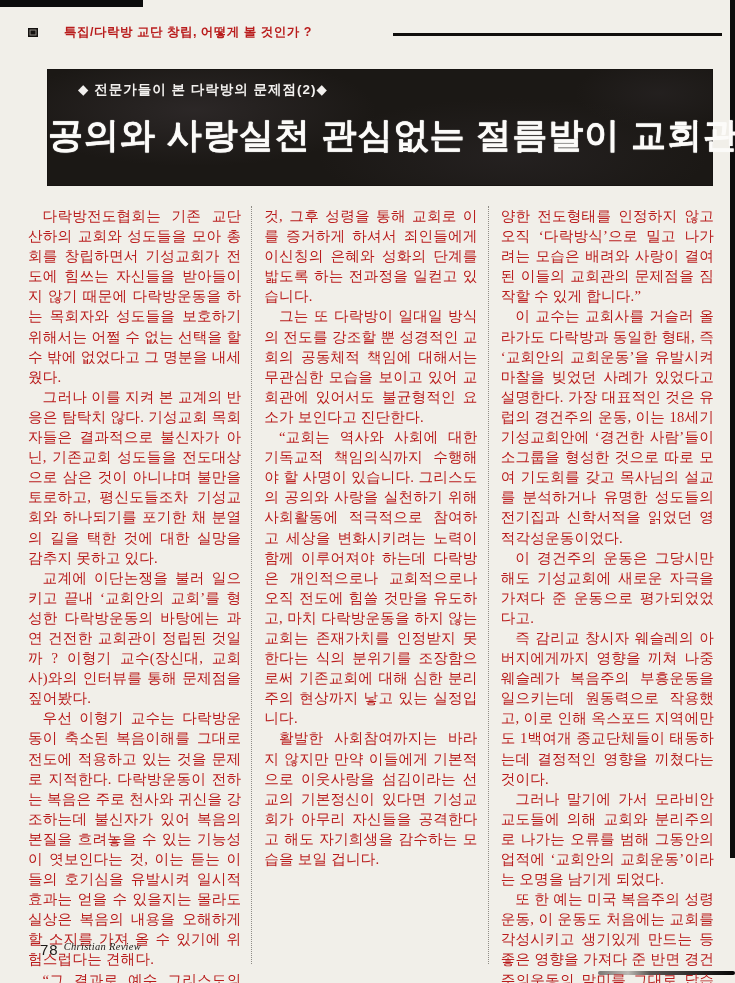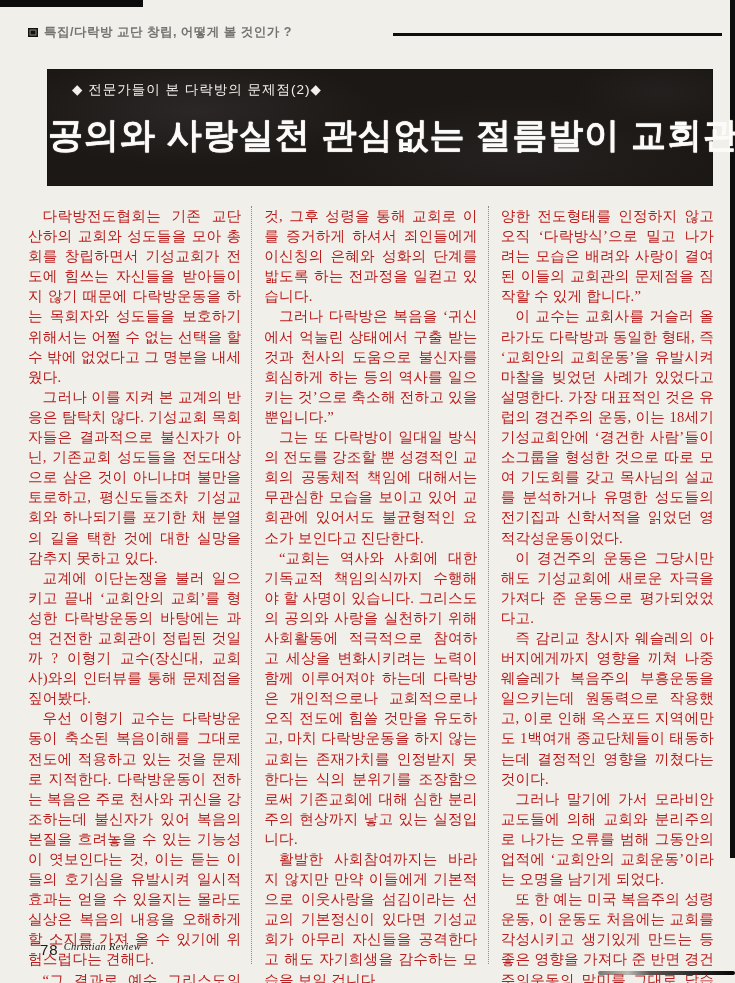--- a/index.html
+++ b/index.html
@@ -11,34 +11,34 @@
   }
   
   .top-left-bar{position:absolute;left:0;top:0;width:143px;height:7px;background:#0c0c0c;}
   .right-edge-bar{position:absolute;right:0;top:0;width:5px;height:858px;background:#0d0d0d;}
   .bottom-right-line{position:absolute;left:598px;top:971px;width:137px;height:4px;
     background:linear-gradient(90deg,rgba(25,22,20,.55) 0%,rgba(25,22,20,.25) 22%,rgba(25,22,20,.7) 38%,#050505 100%);
     border-radius:2px;}
   
   .kicker{position:absolute;left:28px;top:24px;display:flex;align-items:center;
     font-family:"Liberation Sans","DejaVu Sans",sans-serif;
-    font-size:12.5px;font-weight:bold;letter-spacing:.5px;color:#737373;white-space:nowrap;}
+    font-size:12.5px;font-weight:bold;letter-spacing:.5px;color:#b91c1c;white-space:nowrap;gap:20px;}
   .kicker .sq{display:inline-block;width:10px;height:9px;background:#14110f;
     box-shadow:inset 0 0 0 1.5px #14110f, inset 0 0 0 2.5px #8d8a84;margin-right:6px;flex:none;}
   .kicker-rule{position:absolute;left:393px;top:33px;width:329px;height:3px;background:#100e0c;}
   
   .banner{position:absolute;left:48px;top:70px;width:664px;height:115px;
     background:#1b1815;
     background-image:
       radial-gradient(ellipse 260px 80px at 22% 35%,rgba(82,74,80,.30),transparent 70%),
       radial-gradient(ellipse 300px 90px at 70% 75%,rgba(70,64,72,.22),transparent 65%),
       radial-gradient(ellipse 120px 50px at 92% 20%,rgba(60,55,60,.25),transparent 70%);
     box-shadow:0 0 0 1px #171412;
     font-family:"Liberation Sans","DejaVu Sans",sans-serif;color:#fcfbf9;}
-  .banner-eyebrow{position:absolute;left:24px;top:11px;font-size:13.5px;font-weight:normal;letter-spacing:1px;color:#f2f0ee;}
+  .banner-eyebrow{position:absolute;left:30px;top:11px;font-size:13.5px;font-weight:bold;letter-spacing:1px;color:#f2f0ee;}
   .banner-title{position:absolute;left:0;right:0;top:42px;text-align:right;
     font-size:35px;font-weight:bold;letter-spacing:1px;white-space:nowrap;
     text-shadow:0 0 1px #fff;}
   
   .columns{position:absolute;left:28px;top:206px;width:686px;height:758px;display:flex;}
   .col{flex:1;min-width:0;}
   .col + .col{border-left:1px dotted #8f8c86;margin-left:10px;padding-left:12px;}
   .para{margin:0;font-size:14.6px;line-height:20.1px;text-align:justify;text-indent:1em;
     word-break:break-all;letter-spacing:.2px;color:#b91c1c;font-weight:500;}
   .para.noindent{text-indent:0;}
@@ -68,21 +68,20 @@
 <div class="columns">
   <div class="col">
       <p class="para">다락방전도협회는 기존 교단산하의 교회와 성도들을 모아 총회를 창립하면서 기성교회가 전도에 힘쓰는 자신들을 받아들이지 않기 때문에 다락방운동을 하는 목회자와 성도들을 보호하기 위해서는 어쩔 수 없는 선택을 할 수 밖에 없었다고 그 명분을 내세웠다.</p>
       <p class="para">그러나 이를 지켜 본 교계의 반응은 탐탁치 않다. 기성교회 목회자들은 결과적으로 불신자가 아닌, 기존교회 성도들을 전도대상으로 삼은 것이 아니냐며 불만을 토로하고, 평신도들조차 기성교회와 하나되기를 포기한 채 분열의 길을 택한 것에 대한 실망을 감추지 못하고 있다.</p>
       <p class="para">교계에 이단논쟁을 불러 일으키고 끝내 ‘교회안의 교회’를 형성한 다락방운동의 바탕에는 과연 건전한 교회관이 정립된 것일까 ? 이형기 교수(장신대, 교회사)와의 인터뷰를 통해 문제점을 짚어봤다.</p>
       <p class="para">우선 이형기 교수는 다락방운동이 축소된 복음이해를 그대로 전도에 적용하고 있는 것을 문제로 지적한다. 다락방운동이 전하는 복음은 주로 천사와 귀신을 강조하는데 불신자가 있어 복음의 본질을 흐려놓을 수 있는 기능성이 엿보인다는 것, 이는 듣는 이들의 호기심을 유발시켜 일시적 효과는 얻을 수 있을지는 몰라도 실상은 복음의 내용을 오해하게 할 소지를 가져 올 수 있기에 위험스럽다는 견해다.</p>
       <p class="para">“그 결과로 예수 그리스도의 유일중보성이 약화되고 성부 성자 성령의 삼위일체 사역의 중요성이 희석될 수 있습니다. 바른 의미의 복음이란 성부 하나님이 예수 그리스도를 보내 인류의 구세주가 되게 하시고, 십자가 부활사건을 통해 인류를 죄와 죽음에서 건져내신</p>
     </div>
   <div class="col">
       <p class="para noindent">것, 그후 성령을 통해 교회로 이를 증거하게 하셔서 죄인들에게 이신칭의 은혜와 성화의 단계를 밟도록 하는 전과정을 일컫고 있습니다.</p>
-      <p class="para">그러나 다락방은 복음을 ‘귀신에서 억눌린 상태에서 구출 받는 것과 천사의 도움으로 불신자를 회심하게 하는 등의 역사를 일으키는 것’으로 축소해 전하고 있을 뿐입니다.”</p>
       <p class="para">그는 또 다락방이 일대일 방식의 전도를 강조할 뿐 성경적인 교회의 공동체적 책임에 대해서는 무관심한 모습을 보이고 있어 교회관에 있어서도 불균형적인 요소가 보인다고 진단한다.</p>
       <p class="para">“교회는 역사와 사회에 대한 기독교적 책임의식까지 수행해야 할 사명이 있습니다. 그리스도의 공의와 사랑을 실천하기 위해 사회활동에 적극적으로 참여하고 세상을 변화시키려는 노력이 함께 이루어져야 하는데 다락방은 개인적으로나 교회적으로나 오직 전도에 힘쓸 것만을 유도하고, 마치 다락방운동을 하지 않는 교회는 존재가치를 인정받지 못한다는 식의 분위기를 조장함으로써 기존교회에 대해 심한 분리주의 현상까지 낳고 있는 실정입니다.</p>
       <p class="para">활발한 사회참여까지는 바라지 않지만 만약 이들에게 기본적으로 이웃사랑을 섬김이라는 선교의 기본정신이 있다면 기성교회가 아무리 자신들을 공격한다고 해도 자기희생을 감수하는 모습을 보일 겁니다.</p>
     </div>
   <div class="col">
       <p class="para noindent">양한 전도형태를 인정하지 않고 오직 ‘다락방식’으로 밀고 나가려는 모습은 배려와 사랑이 결여된 이들의 교회관의 문제점을 짐작할 수 있게 합니다.”</p>
       <p class="para">이 교수는 교회사를 거슬러 올라가도 다락방과 동일한 형태, 즉 ‘교회안의 교회운동’을 유발시켜 마찰을 빚었던 사례가 있었다고 설명한다. 가장 대표적인 것은 유럽의 경건주의 운동, 이는 18세기 기성교회안에 ‘경건한 사람’들이 소그룹을 형성한 것으로 따로 모여 기도회를 갖고 목사님의 설교를 분석하거나 유명한 성도들의 전기집과 신학서적을 읽었던 영적각성운동이었다.</p>
       <p class="para">이 경건주의 운동은 그당시만해도 기성교회에 새로운 자극을 가져다 준 운동으로 평가되었었다고.</p>
       <p class="para">즉 감리교 창시자 웨슬레의 아버지에게까지 영향을 끼쳐 나중 웨슬레가 복음주의 부흥운동을 일으키는데 원동력으로 작용했고, 이로 인해 옥스포드 지역에만도 1백여개 종교단체들이 태동하는데 결정적인 영향을 끼쳤다는 것이다.</p>
       <p class="para">그러나 말기에 가서 모라비안 교도들에 의해 교회와 분리주의로 나가는 오류를 범해 그동안의 업적에 ‘교회안의 교회운동’이라는 오명을 남기게 되었다.</p>

